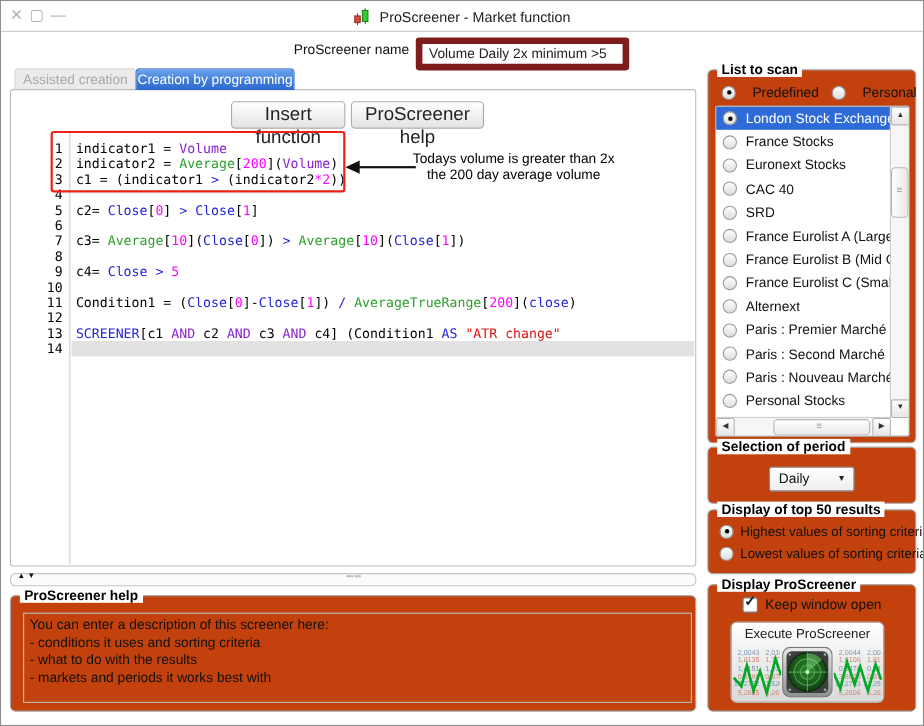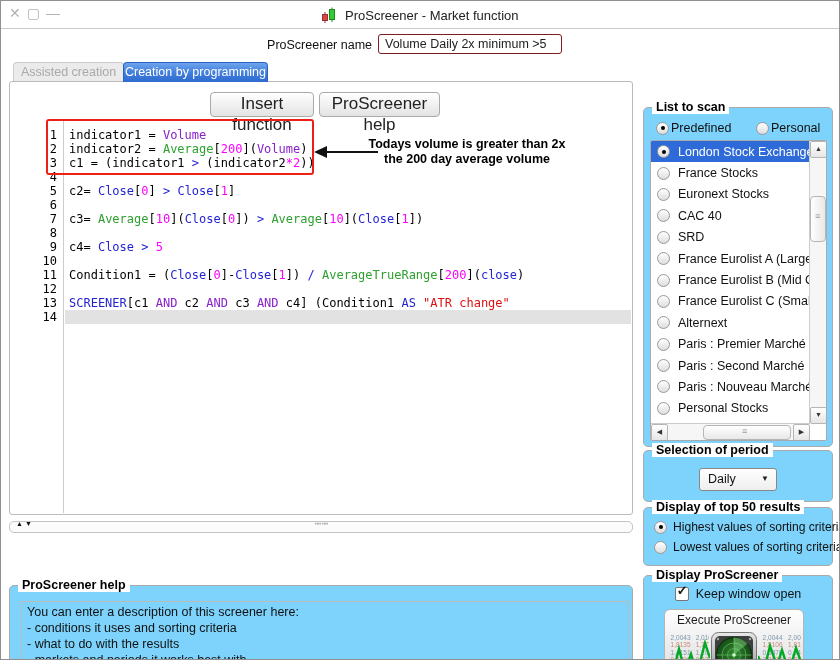--- a/index.html
+++ b/index.html
@@ -7,21 +7,21 @@
        font-family:"Liberation Sans",sans-serif;font-size:12.5px;color:#111;overflow:hidden;}
 
   
   #titlebar{position:absolute;left:0;top:0;width:100%;height:27px;border-bottom:1px solid #c9c9c9;background:#fff;}
   #winctrl{position:absolute;left:8px;top:4px;color:#b3b3b3;font-size:14px;letter-spacing:6px;user-select:none;}
   #title{position:absolute;left:0;top:6px;width:100%;text-align:center;font-size:13px;color:#222;}
   #title .candle{display:inline-block;vertical-align:-4px;margin-right:4px;}
 
   
   #namerow-label{position:absolute;right:467px;top:37px;font-size:12.5px;}
-  #namerow-input{position:absolute;left:377px;top:33px;width:170px;height:16px;border:1px solid #7f1d1d;
+  #namerow-input{position:absolute;left:377px;top:33px;width:170px;height:16px;border:6px solid #7f1d1d;
       border-radius:3px;padding:1px 6px;font-family:"Liberation Sans",sans-serif;font-size:12.5px;color:#222;}
 
   
   .tab{position:absolute;top:61px;height:19px;line-height:19px;text-align:center;
        border-top-left-radius:4px;border-top-right-radius:4px;cursor:default;}
   #tab-assisted{left:12px;width:109px;background:#ebebeb;border:1px solid #ccc;border-bottom:none;color:#a9a9a9;}
   #tab-program{left:122px;width:143px;background:linear-gradient(#6ea4ec,#3f7cdb 55%,#2e6bd0);
        border:1px solid #2a62c4;border-bottom:none;color:#fff;z-index:3;}
 
   
@@ -37,37 +37,37 @@
   .ln{flex:0 0 46px;text-align:right;padding-right:8px;color:#000;}
   .lt{flex:1;padding-left:4px;}
   .code-row.current .lt{background:#e2e2e2;}
   .tk-pl{color:#000;} .tk-kw{color:#8822cc;} .tk-fn{color:#2ea02e;}
   .tk-num{color:#ff00ff;} .tk-blu{color:#2323d6;} .tk-str{color:#dd1111;}
 
   #redbox{position:absolute;left:36px;top:37px;width:264px;height:52px;border:2px solid #ee2015;border-radius:3px;}
   #arrow{position:absolute;left:304px;top:64px;width:64px;height:12px;}
   #arrow .shaft{position:absolute;left:12px;top:5px;width:52px;height:2px;background:#111;}
   #arrow .head{position:absolute;left:0;top:0;width:0;height:0;border:6px solid transparent;border-right:13px solid #111;border-left:none;}
-  #annotation{position:absolute;left:352px;top:55px;width:210px;text-align:center;font-weight:bold;font-size:12.5px;line-height:15px;color:#000;}
+  #annotation{position:absolute;left:352px;top:55px;width:210px;text-align:center;font-weight:normal;font-size:12.5px;line-height:15px;color:#000;}
 
   
   #splitter{position:absolute;left:8px;top:520px;width:622px;height:10px;border:1px solid #c4c4c4;border-radius:5px;background:#fbfbfb;}
   #splitter .arrows{position:absolute;left:6px;top:-2px;font-size:7px;color:#111;letter-spacing:2px;}
   #splitter .grip{position:absolute;left:305px;top:-4px;font-size:10px;color:#999;letter-spacing:1px;}
 
   
-  .fs{position:absolute;border:1px solid #aaa;border-radius:5px;background:#7dd3fc;margin-top:44px;}
+  .fs{position:absolute;border:1px solid #aaa;border-radius:5px;background:#c2410c;}
   .fs .legend{position:absolute;top:-8px;left:8px;background:#fff;padding:0 4px;font-weight:bold;font-size:12.5px;color:#000;white-space:nowrap;}
   #fs-help{left:8px;top:540px;width:622px;height:104px;}
   #help-text{position:absolute;left:11px;top:15px;width:596px;height:76px;border:1px solid #bbb;
       padding:2px 5px;font-family:"Liberation Sans",sans-serif;font-size:12.5px;line-height:16px;color:#111;white-space:pre-line;overflow:hidden;}
 
   
   #fs-list{left:642px;top:62px;width:188px;height:338px;}
-  .mode-opt{position:absolute;top:13px;display:flex;align-items:center;gap:2px;}
+  .mode-opt{position:absolute;top:13px;display:flex;align-items:center;gap:15px;}
   #mode-opts .mode-opt:nth-child(1){left:12px;} #mode-opts .mode-opt:nth-child(2){left:112px;}
   .radio{width:11px;height:11px;border:1px solid #999;border-radius:50%;background:linear-gradient(#fff,#ddd);position:relative;flex:0 0 11px;box-sizing:content-box;}
   .radio.on::after{content:'';position:absolute;left:3.5px;top:3.5px;width:4px;height:4px;background:#000;border-radius:50%;}
 
   #listbox{position:absolute;left:6px;top:32px;width:175px;height:299px;border:1px solid #aaa;border-radius:2px;background:#fff;overflow:hidden;}
   #scan-list-items{position:absolute;left:0;top:0;right:16px;}
   .scan-item{display:flex;align-items:center;gap:8px;height:21.4px;padding-left:6px;font-size:12.5px;white-space:nowrap;overflow:hidden;}
   .scan-item.sel{background:#2f6bd8;color:#fff;}
   .scan-label{overflow:hidden;text-overflow:clip;}
 

